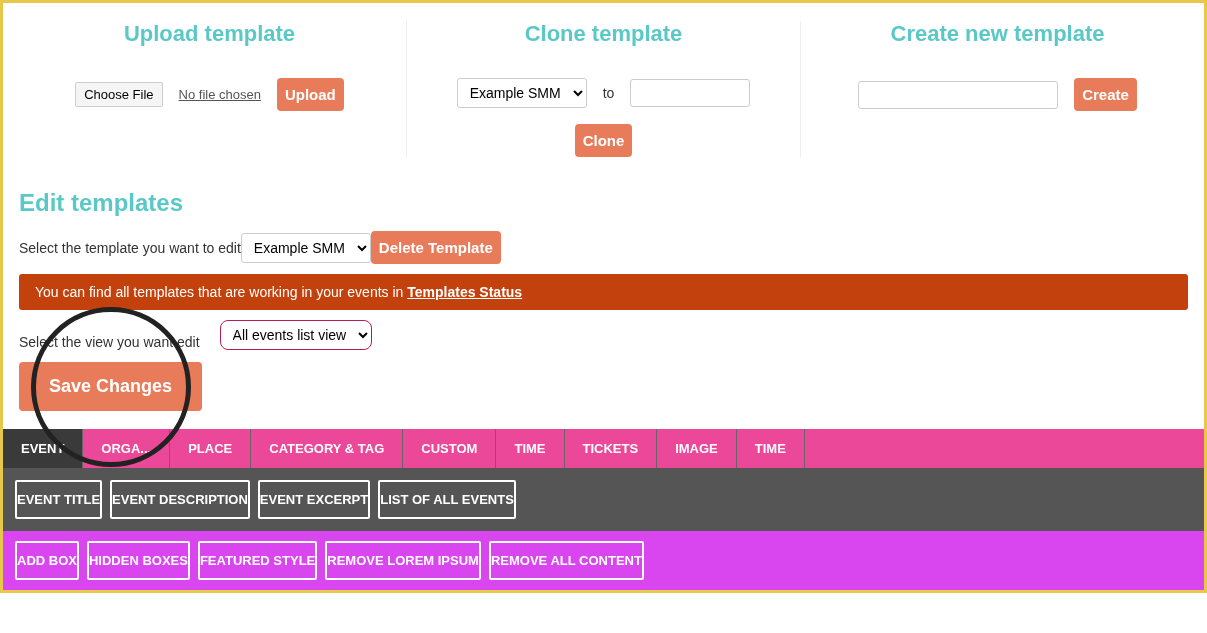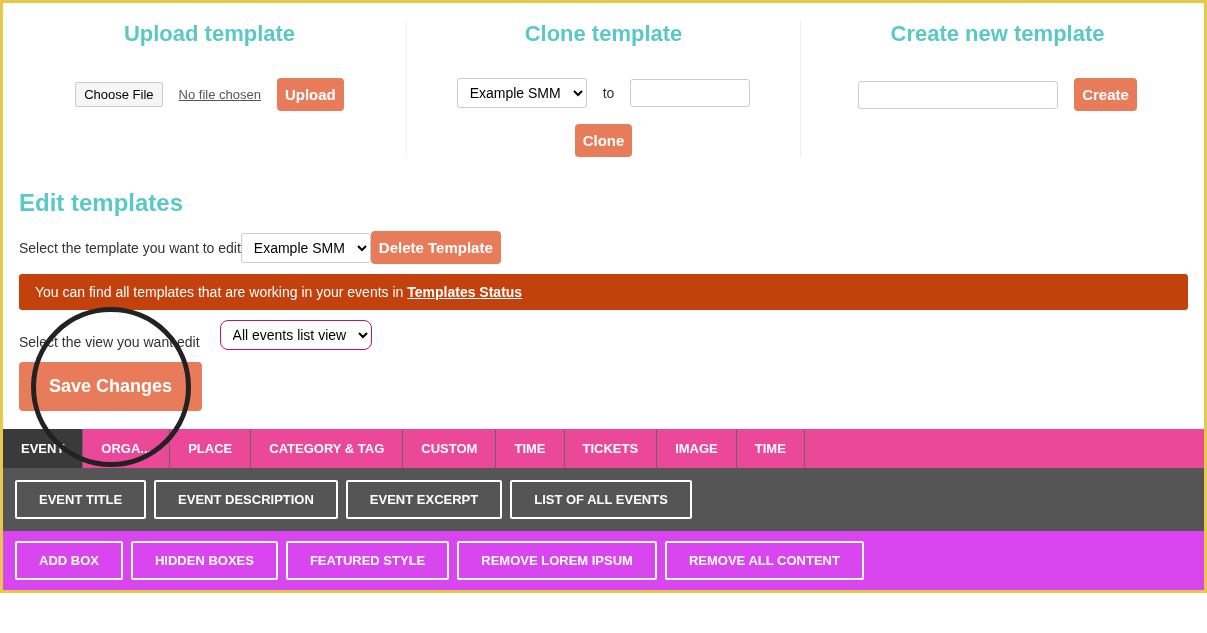--- a/index.html
+++ b/index.html
@@ -210,21 +210,21 @@
       display: flex;
       align-items: center;
       flex-wrap: wrap;
       gap: 8px;
       padding: 12px 12px;
     }
     .outline-btn {
       border: 2px solid #fff;
       background: transparent;
       color: #fff;
-      padding: 10px 22px;
+      padding: 10px 0;
       font-size: 13px;
       font-weight: bold;
       cursor: pointer;
       border-radius: 2px;
       white-space: nowrap;
     }
 
     
     .bottom-actions {
       background: #d946ef;

